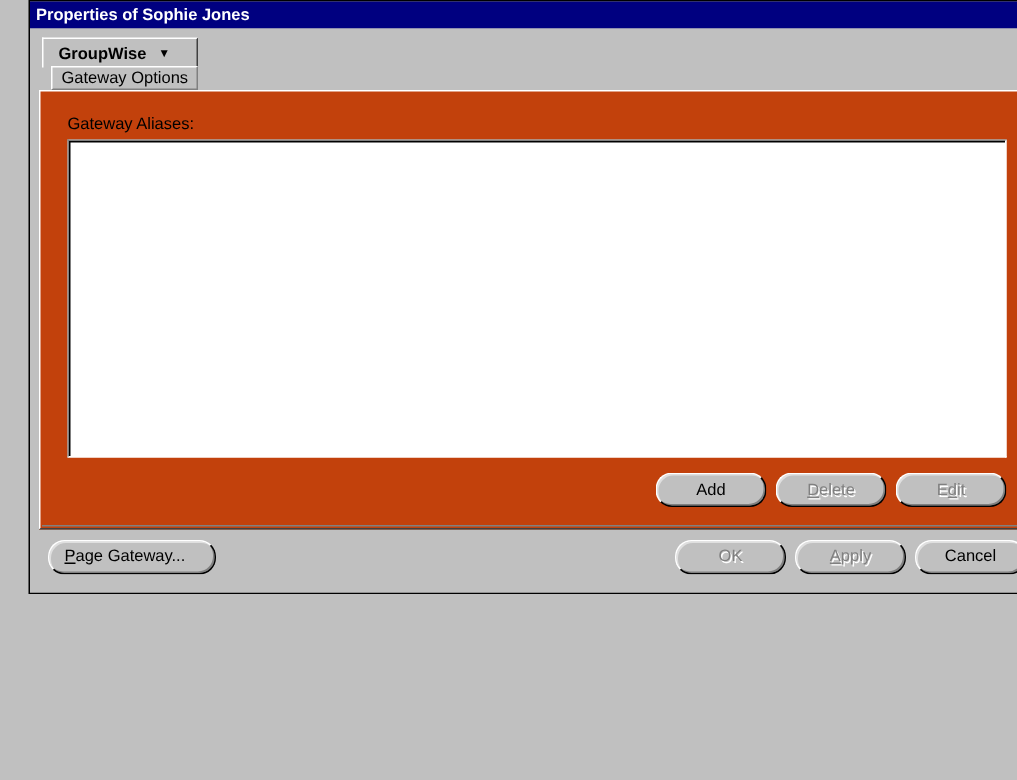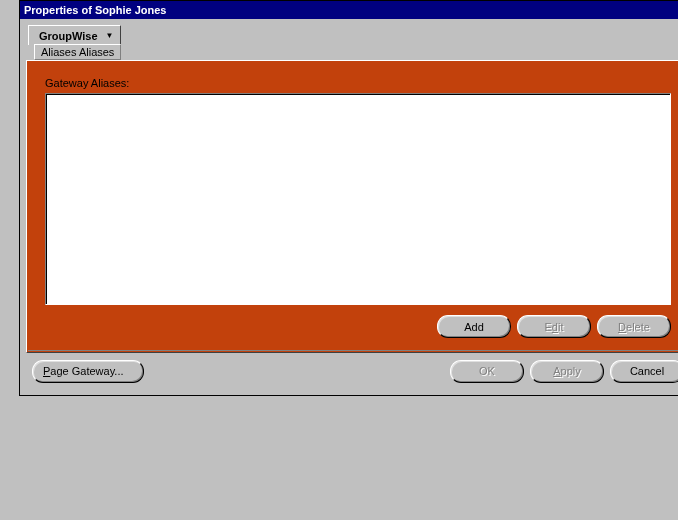--- a/index.html
+++ b/index.html
@@ -194,33 +194,33 @@
   </div>
 
   <div class="content">
     <div class="tab-area">
       <div class="tab-group">
         <div class="tab-main">
           <span>GroupWise</span>
           <span class="dropdown-arrow">▼</span>
         </div>
         <div class="tab-sub">
-          <span>Aliases Aliases</span>
+          <span>Gateway Options</span>
         </div>
       </div>
     </div>
 
     <div class="panel">
       <div class="panel-inner-border"></div>
       <div class="field-label">Gateway Aliases:</div>
       <div class="listbox"></div>
       <div class="panel-buttons">
         <button class="btn">Add</button>
+        <button class="btn disabled"><span class="u">D</span><span>elete</span></button>
         <button class="btn disabled"><span>E</span><span class="u">d</span><span>it</span></button>
-        <button class="btn disabled"><span class="u">D</span><span>elete</span></button>
       </div>
     </div>
 
     <div class="bottom-bar">
       <div>
         <button class="btn btn-page-options"><span class="u">P</span><span>age Gateway...</span></button>
       </div>
       <div class="bottom-right">
         <button class="btn disabled">OK</button>
         <button class="btn disabled"><span class="u">A</span><span>pply</span></button>

